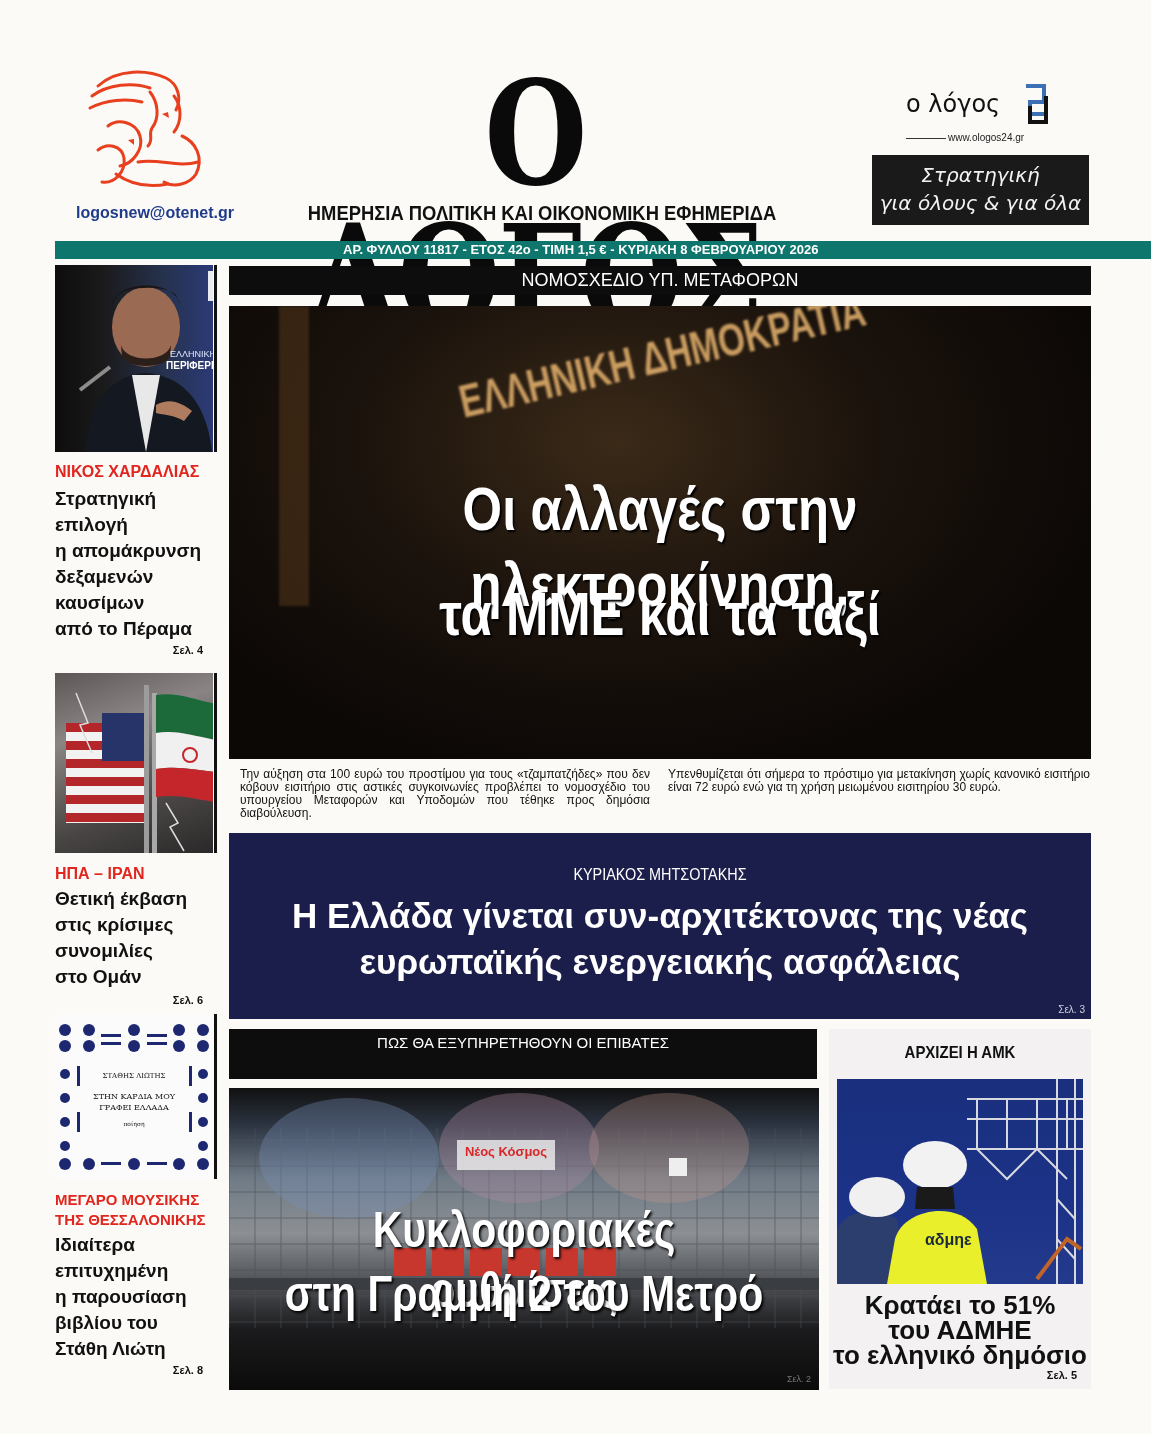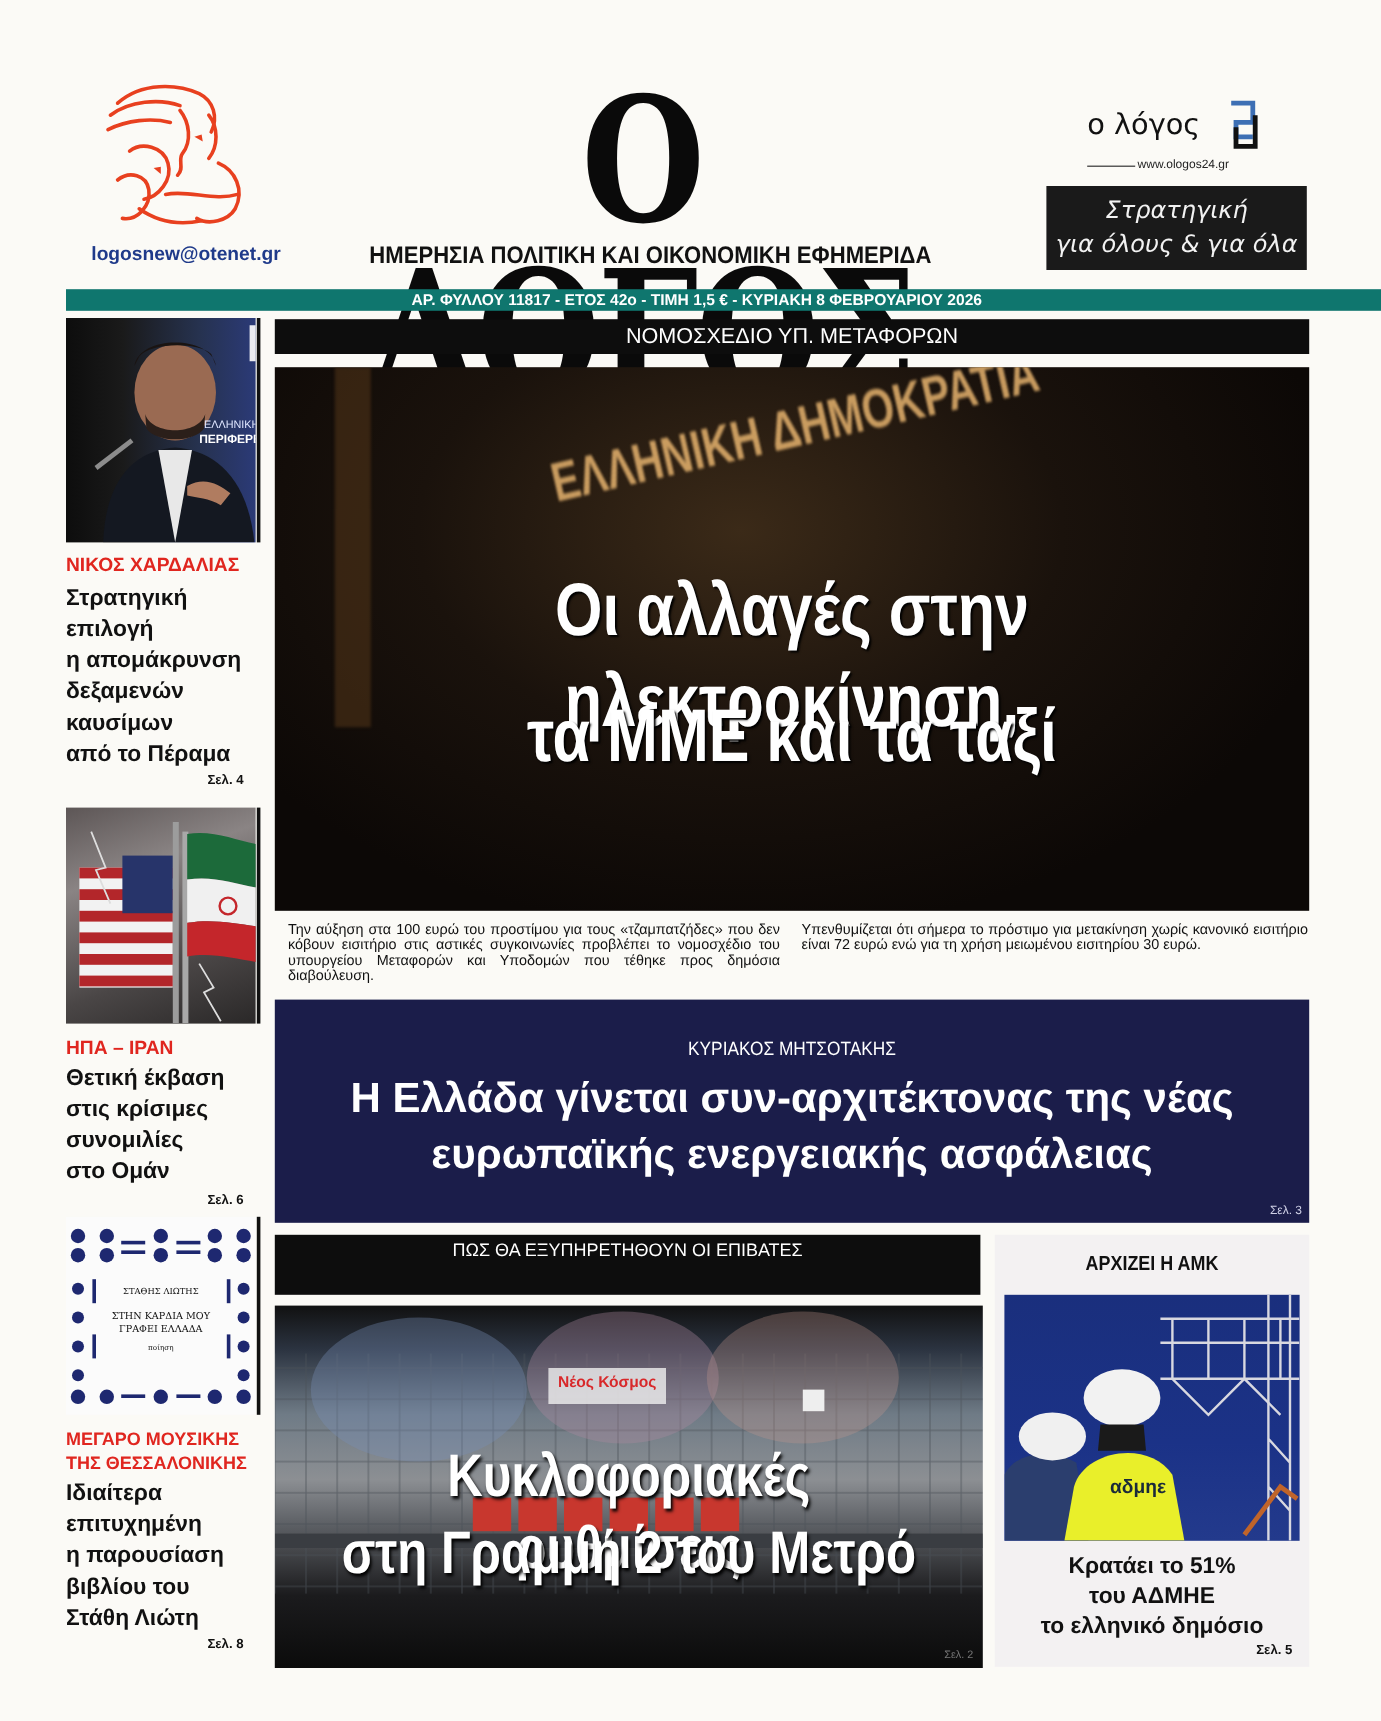--- a/index.html
+++ b/index.html
@@ -41,21 +41,21 @@
   .navy-head { position: absolute; top: 60px; width: 100%; text-align: center; font-weight: bold; font-size: 35px; line-height: 46px; }
   .navy-sel { position: absolute; right: 6px; bottom: 4px; font-size: 10px; color: #cfd0e6; }
 
   .metro-kicker { left: 229px; top: 1029px; width: 588px; height: 50px; font-size: 15px; line-height: 22px; padding-top: 3px; }
   .metro-photo { left: 229px; top: 1088px; width: 590px; height: 302px; overflow: hidden; background: linear-gradient(180deg, #111 0%, #2b3340 12%, #6f7b86 30%, #8c8f93 48%, #5e6166 60%, #1b1b1d 80%, #0b0b0b 100%); }
   .metro-head { position: absolute; left: 0; width: 100%; text-align: center; color: #fff; font-weight: bold; font-size: 50px; line-height: 60px; transform: scaleX(0.82); text-shadow: 2px 2px 3px #000; }
 
   .amk { left: 829px; top: 1029px; width: 262px; height: 360px; background: #f3f1f2; }
   .amk-kicker { position: absolute; top: 14px; width: 100%; text-align: center; font-weight: bold; font-size: 17px; transform: scaleX(0.88); }
   .amk-photo { position: absolute; left: 8px; top: 50px; width: 246px; height: 205px; background: linear-gradient(180deg, #1a2f7d 0%, #1b3287 60%, #233a8c 100%); overflow: hidden; }
-  .amk-head { position: absolute; top: 264px; width: 100%; text-align: center; font-weight: bold; font-size: 19px; line-height: 25px; }
+  .amk-head { position: absolute; top: 264px; width: 100%; text-align: center; font-weight: bold; font-size: 26px; line-height: 25px; }
   .amk-sel { position: absolute; right: 14px; bottom: 8px; font-weight: bold; font-size: 11px; }
   .vborder { position: absolute; width: 3px; background: #111; }
 </style>
 </head>
 <body>
 
 <div class="abs logo-art">
   <svg width="140" height="130" viewBox="0 0 140 130">
     <g fill="none" stroke="#e8401f" stroke-width="3" stroke-linecap="round">
       <path d="M20 20 C40 2, 70 4, 88 12 C100 18, 104 32, 98 44"></path>

